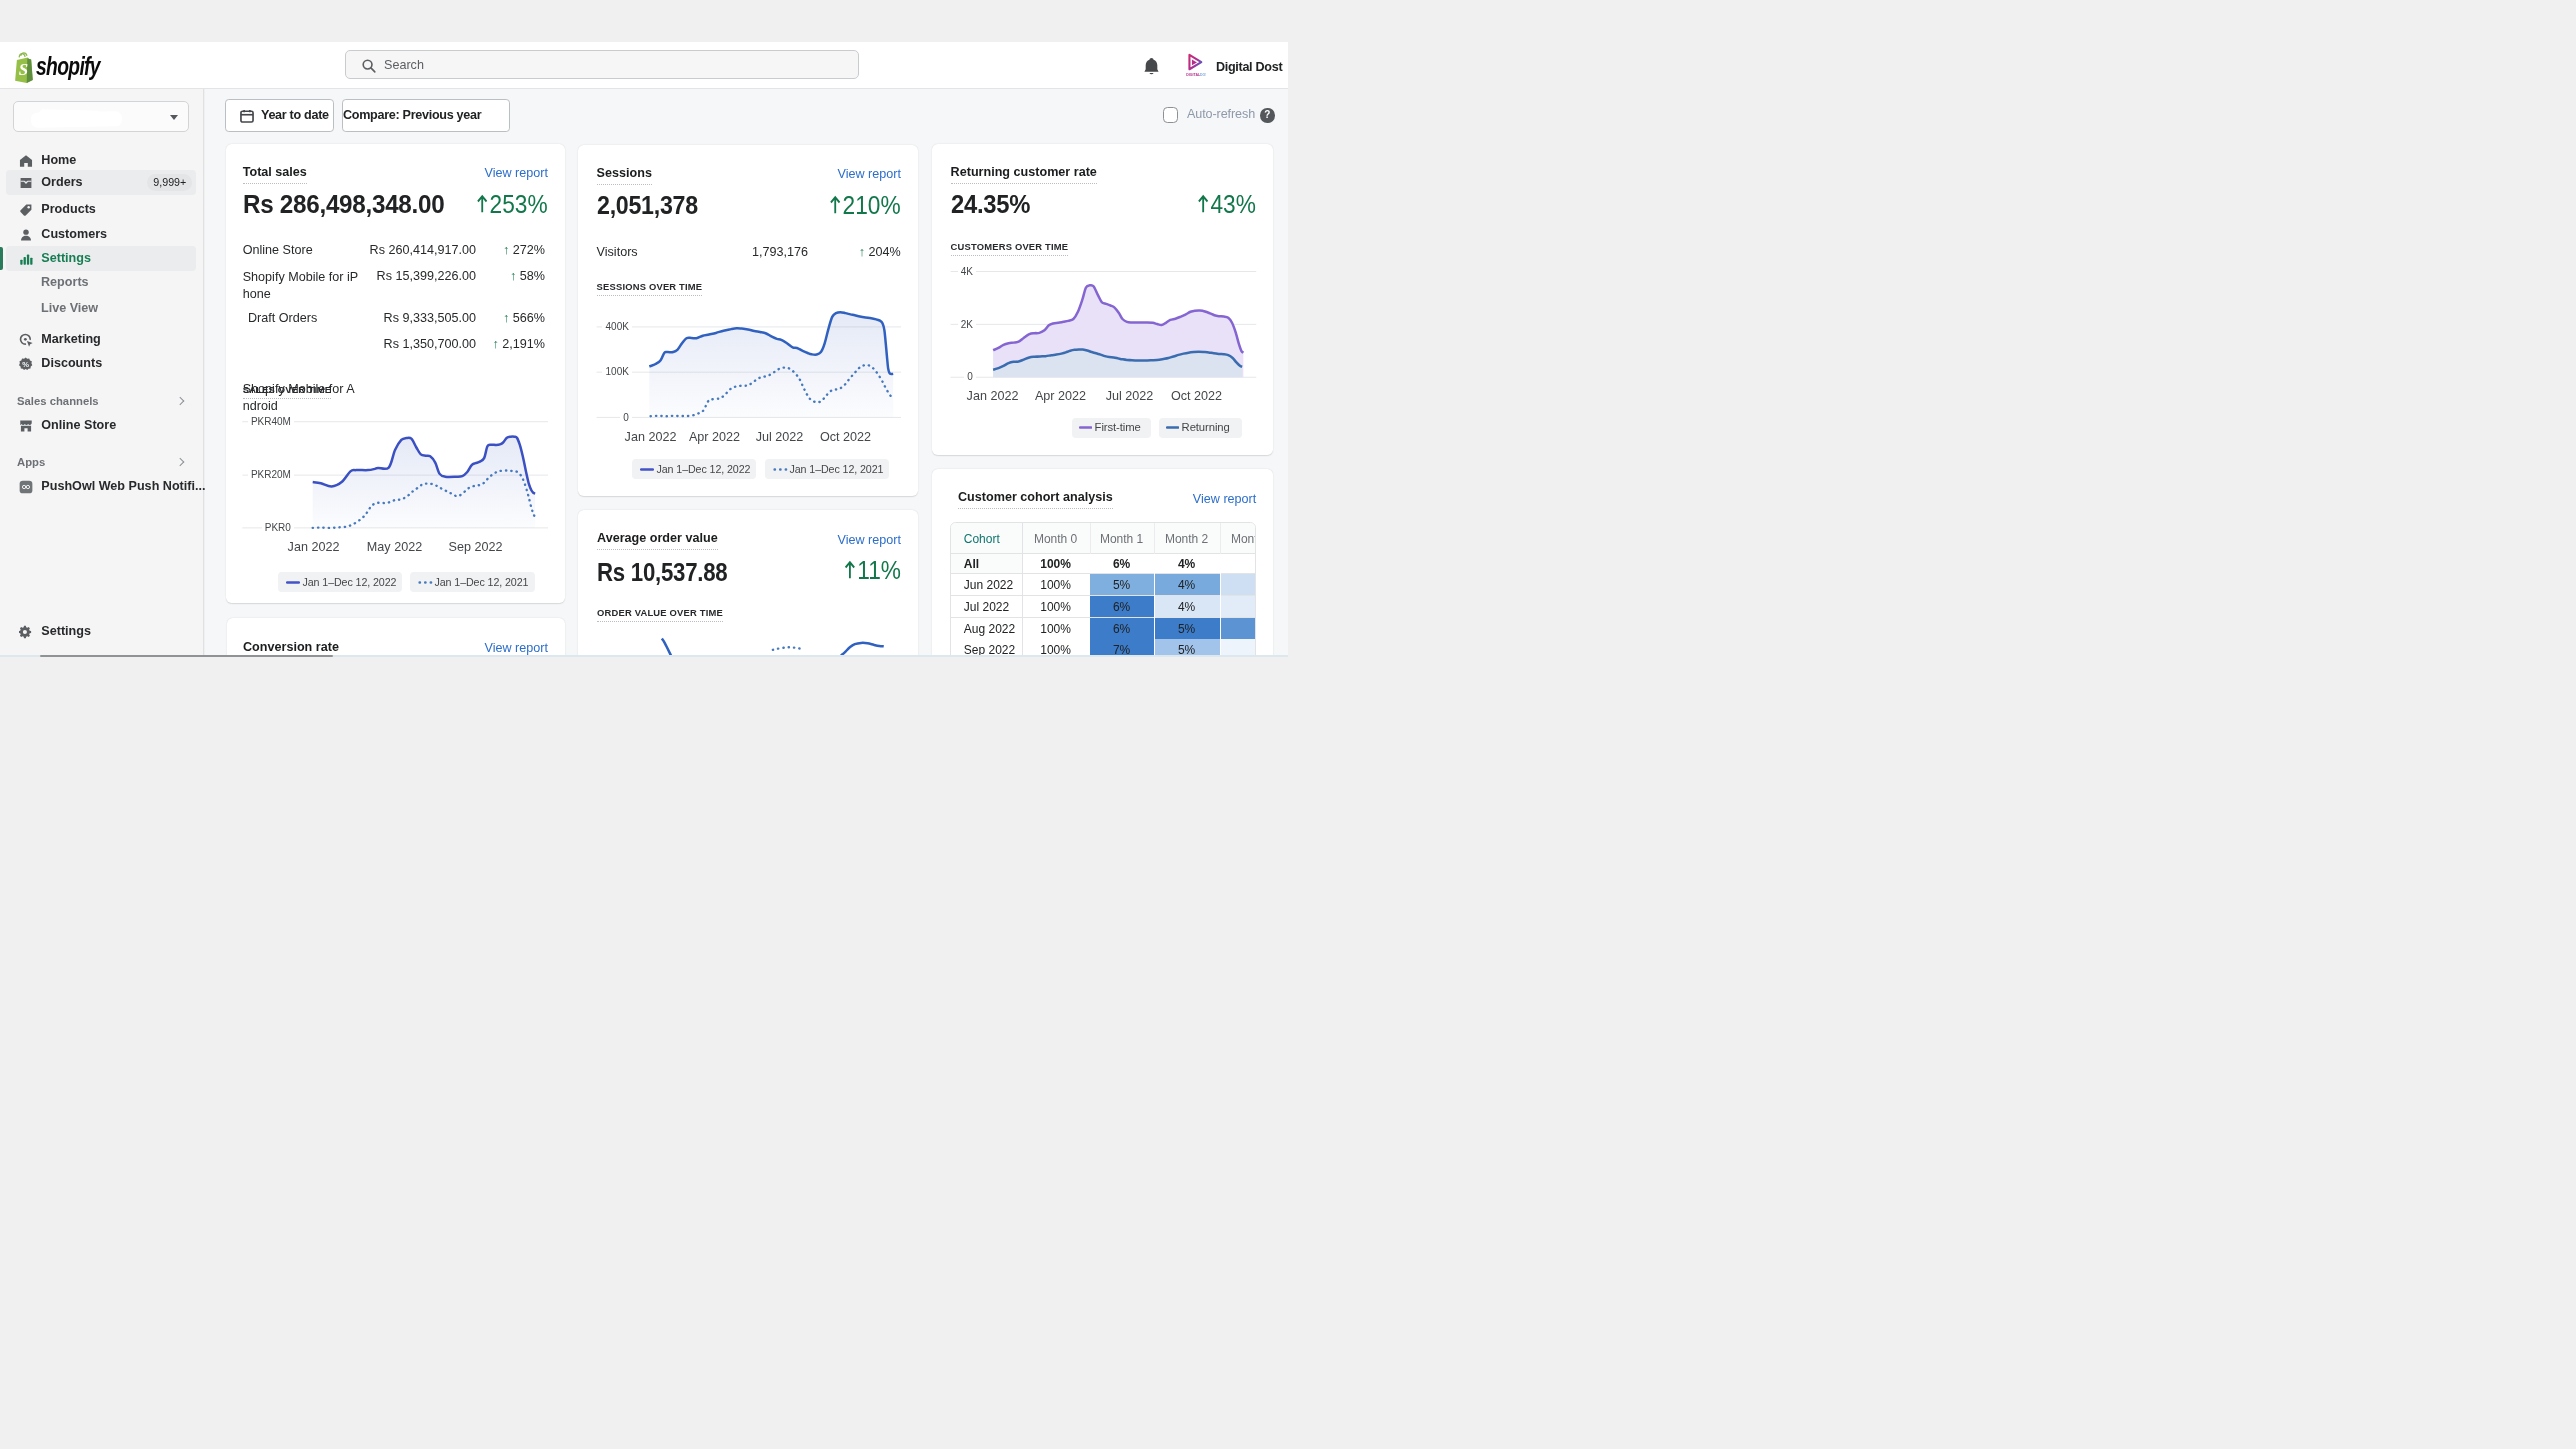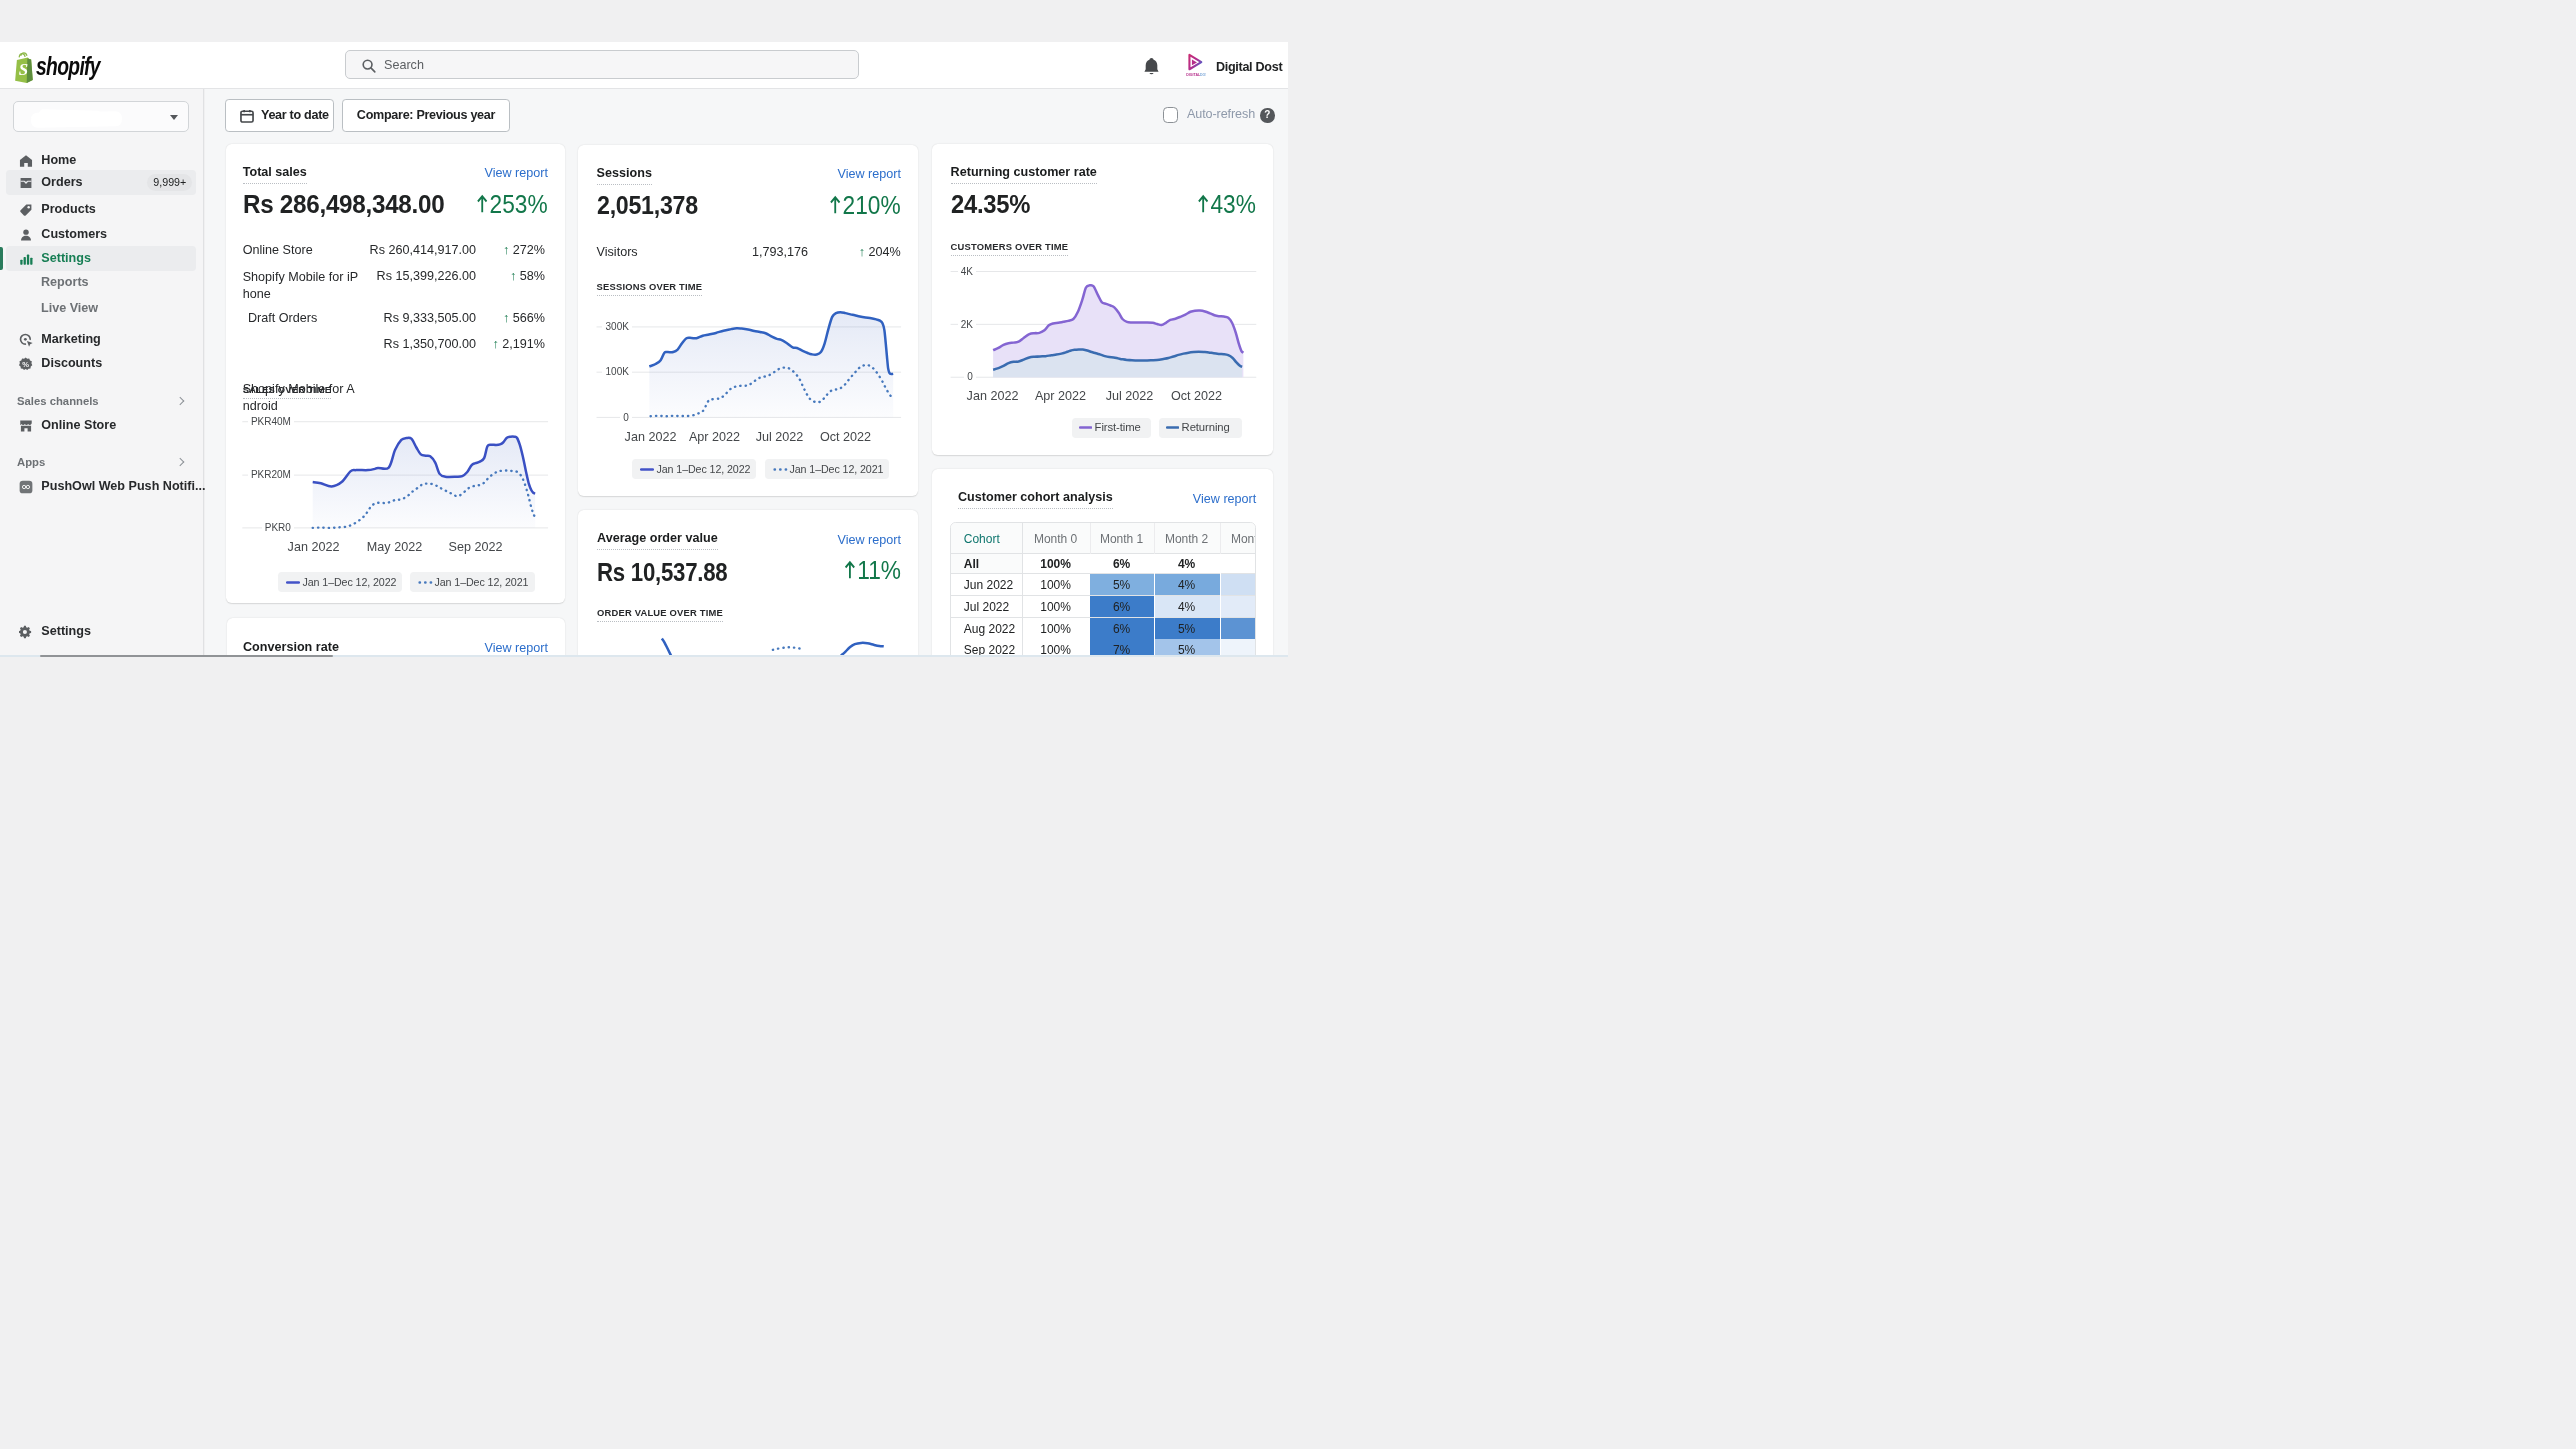--- a/index.html
+++ b/index.html
@@ -171,21 +171,21 @@
 <div id="content">
   <div class="btn" style="left:20px;top:10px;width:109px;height:33px;">
     <svg class="abs" style="left:14px;top:9.4px" width="14" height="14" viewBox="0 0 22 22">
         <rect x="1.5" y="3.5" width="19" height="17" rx="2.5" fill="none" stroke="#44474a" stroke-width="2.6"></rect>
         <line x1="1.5" y1="9" x2="20.5" y2="9" stroke="#44474a" stroke-width="2.6"></line>
         <line x1="6.5" y1="1.5" x2="6.5" y2="5" stroke="#44474a" stroke-width="2.6"></line>
         <line x1="15.5" y1="1.5" x2="15.5" y2="5" stroke="#44474a" stroke-width="2.6"></line>
       </svg>
     <div class="abs" style="left:35px;top:8.2px">Year to date</div>
   </div>
-  <div class="btn" style="left:137px;top:10px;width:168px;height:33px;text-align:center;line-height:31px;">Compare: Previous year</div>
+  <div class="btn" style="left:137px;top:10px;width:168px;height:33px;line-height:31px;">Compare: Previous year</div>
   <div class="abs" style="left:958px;top:18px;width:15px;height:15.7px;background:#fff;border:1.5px solid #8c9196;border-radius:4.4px;"></div>
   <div class="abs" style="left:982px;top:18px;font-size:12.6px;letter-spacing:-0.1px;color:#8e99aa;">Auto-refresh</div>
   <div class="abs" style="left:1055px;top:19px;width:14.5px;height:14.5px;background:#54575b;border-radius:50%;">
       <div style="position:absolute;left:0;width:14.5px;text-align:center;top:1.3px;font-size:10px;font-weight:700;color:#fff;">?</div>
     </div>
 
   <div class="card" id="card1" style="left:21px;top:55px;width:339px;height:459px;">
     <div class="ctitle" style="left:16.7px;top:21px;">Total sales</div>
     <div class="vreport" style="right:17px;top:22px;">View report</div>
     <div class="bignum" style="left:16.7px;top:45px;transform:scaleX(0.918);">Rs 286,498,348.00</div>
@@ -257,21 +257,21 @@
             <stop offset="1" stop-color="#5a78c8" stop-opacity="0.02"></stop>
           </linearGradient>
         </defs>
       <line x1="29.5" y1="289" x2="514" y2="289" stroke="#e3e4e6" stroke-width="1.4"></line>
       <line x1="29.5" y1="361" x2="514" y2="361" stroke="#e3e4e6" stroke-width="1.4"></line>
       <line x1="29.5" y1="433" x2="514" y2="433" stroke="#e3e4e6" stroke-width="1.4"></line>
       <path d="M113.5,352.0 C115.2,351.3 120.5,349.7 123.5,348.0 C126.5,346.3 129.2,345.0 131.5,342.0 C133.8,339.0 135.7,332.2 137.5,330.0 C139.3,327.8 140.2,329.2 142.5,329.0 C144.8,328.8 148.8,329.7 151.5,329.0 C154.2,328.3 156.2,327.3 158.5,325.0 C160.8,322.7 163.2,318.0 165.5,315.0 C167.8,312.0 170.0,308.4 172.5,307.0 C175.0,305.6 177.8,306.5 180.5,306.5 C183.2,306.5 185.5,307.6 188.5,307.0 C191.5,306.4 195.2,304.0 198.5,303.0 C201.8,302.0 205.0,301.8 208.5,301.0 C212.0,300.2 215.7,299.5 219.5,298.5 C223.3,297.5 227.5,296.0 231.5,295.0 C235.5,294.0 240.0,293.2 243.5,292.5 C247.0,291.8 249.7,291.2 252.5,291.0 C255.3,290.8 257.5,291.2 260.5,291.5 C263.5,291.8 267.2,292.3 270.5,293.0 C273.8,293.7 277.3,294.8 280.5,295.5 C283.7,296.2 286.5,296.4 289.5,297.0 C292.5,297.6 295.3,297.8 298.5,299.0 C301.7,300.2 305.5,303.0 308.5,304.5 C311.5,306.0 314.0,307.2 316.5,308.0 C319.0,308.8 320.8,308.3 323.5,309.5 C326.2,310.7 329.5,313.0 332.5,315.0 C335.5,317.0 338.8,320.2 341.5,321.5 C344.2,322.8 345.8,321.6 348.5,322.5 C351.2,323.4 354.7,325.7 357.5,327.0 C360.3,328.3 363.2,329.6 365.5,330.5 C367.8,331.4 369.2,332.1 371.5,332.5 C373.8,332.9 377.0,333.6 379.5,333.0 C382.0,332.4 384.3,332.0 386.5,329.0 C388.7,326.0 390.5,321.2 392.5,315.0 C394.5,308.8 396.5,299.0 398.5,292.0 C400.5,285.0 402.5,277.2 404.5,273.0 C406.5,268.8 408.3,268.2 410.5,267.0 C412.7,265.8 415.0,265.5 417.5,265.5 C420.0,265.5 422.8,266.4 425.5,267.0 C428.2,267.6 431.0,268.4 433.5,269.0 C436.0,269.6 438.0,269.9 440.5,270.5 C443.0,271.1 445.7,271.9 448.5,272.5 C451.3,273.1 454.5,273.6 457.5,274.0 C460.5,274.4 463.7,274.5 466.5,275.0 C469.3,275.5 472.2,276.3 474.5,277.0 C476.8,277.7 478.8,278.0 480.5,279.0 C482.2,280.0 483.3,280.5 484.5,283.0 C485.7,285.5 486.7,289.0 487.5,294.0 C488.3,299.0 488.8,306.2 489.5,313.0 C490.2,319.8 490.8,328.0 491.5,335.0 C492.2,342.0 492.8,350.5 493.5,355.0 C494.2,359.5 494.7,360.5 495.5,362.0 C496.3,363.5 497.5,363.8 498.5,364.0 C499.5,364.2 501.0,363.6 501.5,363.5 L501.5,433 L113.5,433 Z" fill="url(#af2)"></path>
       <path d="M115.5,431.0 C117.7,430.9 124.3,430.5 128.5,430.5 C132.7,430.5 136.5,431.0 140.5,431.0 C144.5,431.0 148.3,430.5 152.5,430.5 C156.7,430.5 161.2,430.8 165.5,430.8 C169.8,430.8 174.3,431.1 178.5,430.5 C182.7,429.9 187.0,428.4 190.5,427.0 C194.0,425.6 196.8,425.2 199.5,422.0 C202.2,418.8 204.5,410.9 206.5,408.0 C208.5,405.1 209.2,405.2 211.5,404.5 C213.8,403.8 217.8,403.9 220.5,403.5 C223.2,403.1 225.0,403.4 227.5,402.0 C230.0,400.6 232.8,397.5 235.5,395.0 C238.2,392.5 241.0,388.8 243.5,387.0 C246.0,385.2 247.7,384.8 250.5,384.0 C253.3,383.2 257.2,382.8 260.5,382.5 C263.8,382.2 267.5,382.9 270.5,382.0 C273.5,381.1 275.8,378.8 278.5,377.0 C281.2,375.2 283.8,372.4 286.5,371.0 C289.2,369.6 291.8,369.2 294.5,368.5 C297.2,367.8 299.8,367.6 302.5,366.5 C305.2,365.4 307.8,363.7 310.5,362.0 C313.2,360.3 316.0,357.8 318.5,356.5 C321.0,355.2 323.2,354.4 325.5,354.0 C327.8,353.6 330.2,353.5 332.5,354.0 C334.8,354.5 337.2,355.3 339.5,357.0 C341.8,358.7 344.3,361.5 346.5,364.0 C348.7,366.5 350.3,368.2 352.5,372.0 C354.7,375.8 357.2,382.3 359.5,387.0 C361.8,391.7 364.3,396.8 366.5,400.0 C368.7,403.2 370.3,405.1 372.5,406.5 C374.7,407.9 377.2,408.3 379.5,408.5 C381.8,408.7 384.2,408.9 386.5,407.5 C388.8,406.1 391.2,402.6 393.5,400.0 C395.8,397.4 398.2,393.8 400.5,392.0 C402.8,390.2 405.0,389.8 407.5,389.0 C410.0,388.2 412.8,388.7 415.5,387.5 C418.2,386.3 420.8,384.6 423.5,382.0 C426.2,379.4 428.8,375.2 431.5,372.0 C434.2,368.8 437.0,365.8 439.5,363.0 C442.0,360.2 444.3,357.0 446.5,355.0 C448.7,353.0 450.3,351.9 452.5,351.0 C454.7,350.1 457.2,349.3 459.5,349.5 C461.8,349.7 464.3,350.6 466.5,352.0 C468.7,353.4 470.5,355.7 472.5,358.0 C474.5,360.3 476.5,363.0 478.5,366.0 C480.5,369.0 482.7,372.7 484.5,376.0 C486.3,379.3 487.8,382.9 489.5,386.0 C491.2,389.1 493.0,392.2 494.5,394.5 C496.0,396.8 497.3,398.8 498.5,400.0 C499.7,401.2 501.0,401.7 501.5,402.0" fill="none" stroke="#4779bd" stroke-width="3.8" stroke-dasharray="0.5 8" stroke-linecap="round"></path>
       <path d="M113.5,352.0 C115.2,351.3 120.5,349.7 123.5,348.0 C126.5,346.3 129.2,345.0 131.5,342.0 C133.8,339.0 135.7,332.2 137.5,330.0 C139.3,327.8 140.2,329.2 142.5,329.0 C144.8,328.8 148.8,329.7 151.5,329.0 C154.2,328.3 156.2,327.3 158.5,325.0 C160.8,322.7 163.2,318.0 165.5,315.0 C167.8,312.0 170.0,308.4 172.5,307.0 C175.0,305.6 177.8,306.5 180.5,306.5 C183.2,306.5 185.5,307.6 188.5,307.0 C191.5,306.4 195.2,304.0 198.5,303.0 C201.8,302.0 205.0,301.8 208.5,301.0 C212.0,300.2 215.7,299.5 219.5,298.5 C223.3,297.5 227.5,296.0 231.5,295.0 C235.5,294.0 240.0,293.2 243.5,292.5 C247.0,291.8 249.7,291.2 252.5,291.0 C255.3,290.8 257.5,291.2 260.5,291.5 C263.5,291.8 267.2,292.3 270.5,293.0 C273.8,293.7 277.3,294.8 280.5,295.5 C283.7,296.2 286.5,296.4 289.5,297.0 C292.5,297.6 295.3,297.8 298.5,299.0 C301.7,300.2 305.5,303.0 308.5,304.5 C311.5,306.0 314.0,307.2 316.5,308.0 C319.0,308.8 320.8,308.3 323.5,309.5 C326.2,310.7 329.5,313.0 332.5,315.0 C335.5,317.0 338.8,320.2 341.5,321.5 C344.2,322.8 345.8,321.6 348.5,322.5 C351.2,323.4 354.7,325.7 357.5,327.0 C360.3,328.3 363.2,329.6 365.5,330.5 C367.8,331.4 369.2,332.1 371.5,332.5 C373.8,332.9 377.0,333.6 379.5,333.0 C382.0,332.4 384.3,332.0 386.5,329.0 C388.7,326.0 390.5,321.2 392.5,315.0 C394.5,308.8 396.5,299.0 398.5,292.0 C400.5,285.0 402.5,277.2 404.5,273.0 C406.5,268.8 408.3,268.2 410.5,267.0 C412.7,265.8 415.0,265.5 417.5,265.5 C420.0,265.5 422.8,266.4 425.5,267.0 C428.2,267.6 431.0,268.4 433.5,269.0 C436.0,269.6 438.0,269.9 440.5,270.5 C443.0,271.1 445.7,271.9 448.5,272.5 C451.3,273.1 454.5,273.6 457.5,274.0 C460.5,274.4 463.7,274.5 466.5,275.0 C469.3,275.5 472.2,276.3 474.5,277.0 C476.8,277.7 478.8,278.0 480.5,279.0 C482.2,280.0 483.3,280.5 484.5,283.0 C485.7,285.5 486.7,289.0 487.5,294.0 C488.3,299.0 488.8,306.2 489.5,313.0 C490.2,319.8 490.8,328.0 491.5,335.0 C492.2,342.0 492.8,350.5 493.5,355.0 C494.2,359.5 494.7,360.5 495.5,362.0 C496.3,363.5 497.5,363.8 498.5,364.0 C499.5,364.2 501.0,363.6 501.5,363.5" fill="none" stroke="#3061c0" stroke-width="4"></path>
     </svg>
-    <div class="axlabY" style="right:286px;top:176px;">300K</div>
+    <div class="axlabY" style="right:286px;top:176px;">400K</div>
     <div class="axlabY" style="right:286px;top:221px;">100K</div>
     <div class="axlabY" style="right:286px;top:267px;">0</div>
     <div class="axlab" style="left:45px;top:285px;width:55px;text-align:center;">Jan 2022</div>
     <div class="axlab" style="left:109px;top:285px;width:55px;text-align:center;">Apr 2022</div>
     <div class="axlab" style="left:175px;top:285px;width:53px;text-align:center;">Jul 2022</div>
     <div class="axlab" style="left:240px;top:285px;width:55px;text-align:center;">Oct 2022</div>
     <div class="legpill" style="left:54px;top:314px;width:124px;height:20px;">
       <svg class="abs" style="left:8.2px;top:8.5px" width="14" height="3.1" viewBox="0 0 22 5">
           <line x1="1.5" y1="2.5" x2="20.5" y2="2.5" stroke="#4353c8" stroke-width="3.8" stroke-linecap="round"></line>
         </svg>

